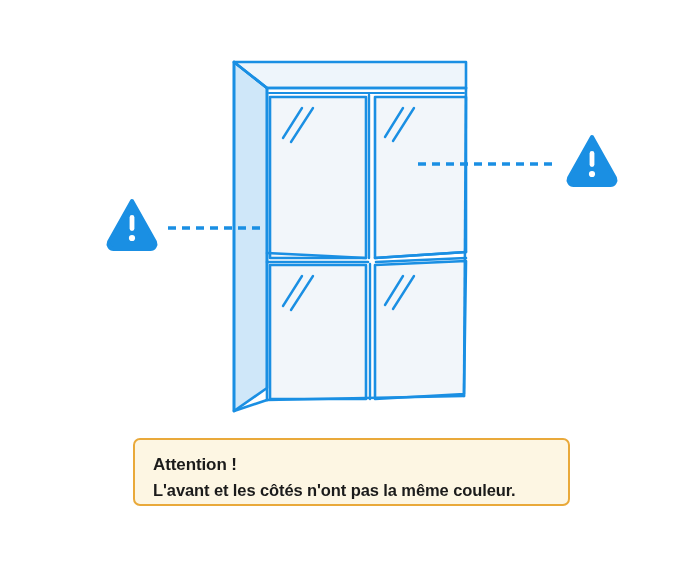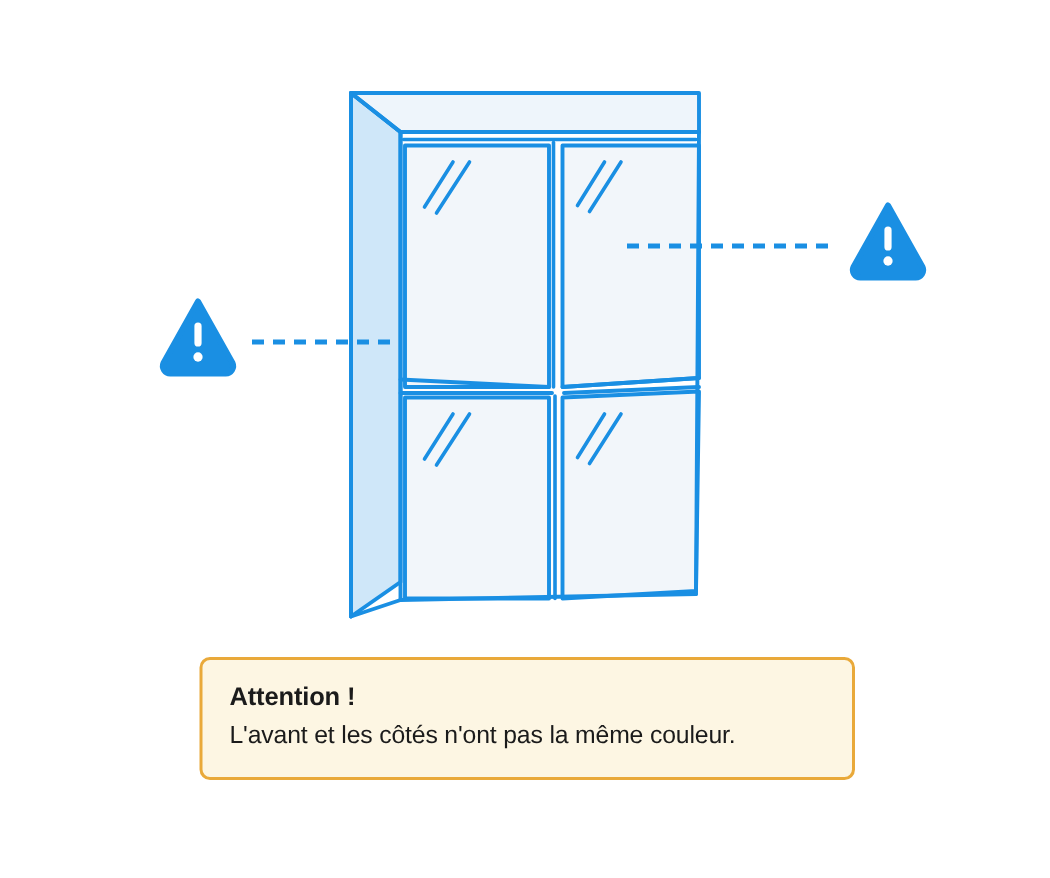--- a/index.html
+++ b/index.html
@@ -33,40 +33,40 @@
     height: 585px;
     display: block;
   }
 
   
   .callout {
     position: absolute;
     left: 133px;
     top: 438px;
     width: 437px;
-    height: 82px;
+    height: 68px;
     box-sizing: border-box;
     background: #fdf6e3;
     border: 2px solid #e9a93a;
     border-radius: 7px;
     padding: 14px 18px 10px 18px;
   }
   .callout-title {
     font-family: "Liberation Sans", sans-serif;
     font-size: 17px;
     font-weight: bold;
     color: #1b1b1b;
     line-height: 1.35;
     margin: 0 0 2px 0;
     letter-spacing: -0.1px;
   }
   .callout-text {
     font-family: "Liberation Sans", sans-serif;
     font-size: 16.5px;
-    font-weight: normal;
+    font-weight: bold;
     color: #1b1b1b;
     line-height: 1.35;
     margin: 0;
     letter-spacing: -0.1px;
   }
 </style>
 </head>
 <body>
 
 <div id="stage">

